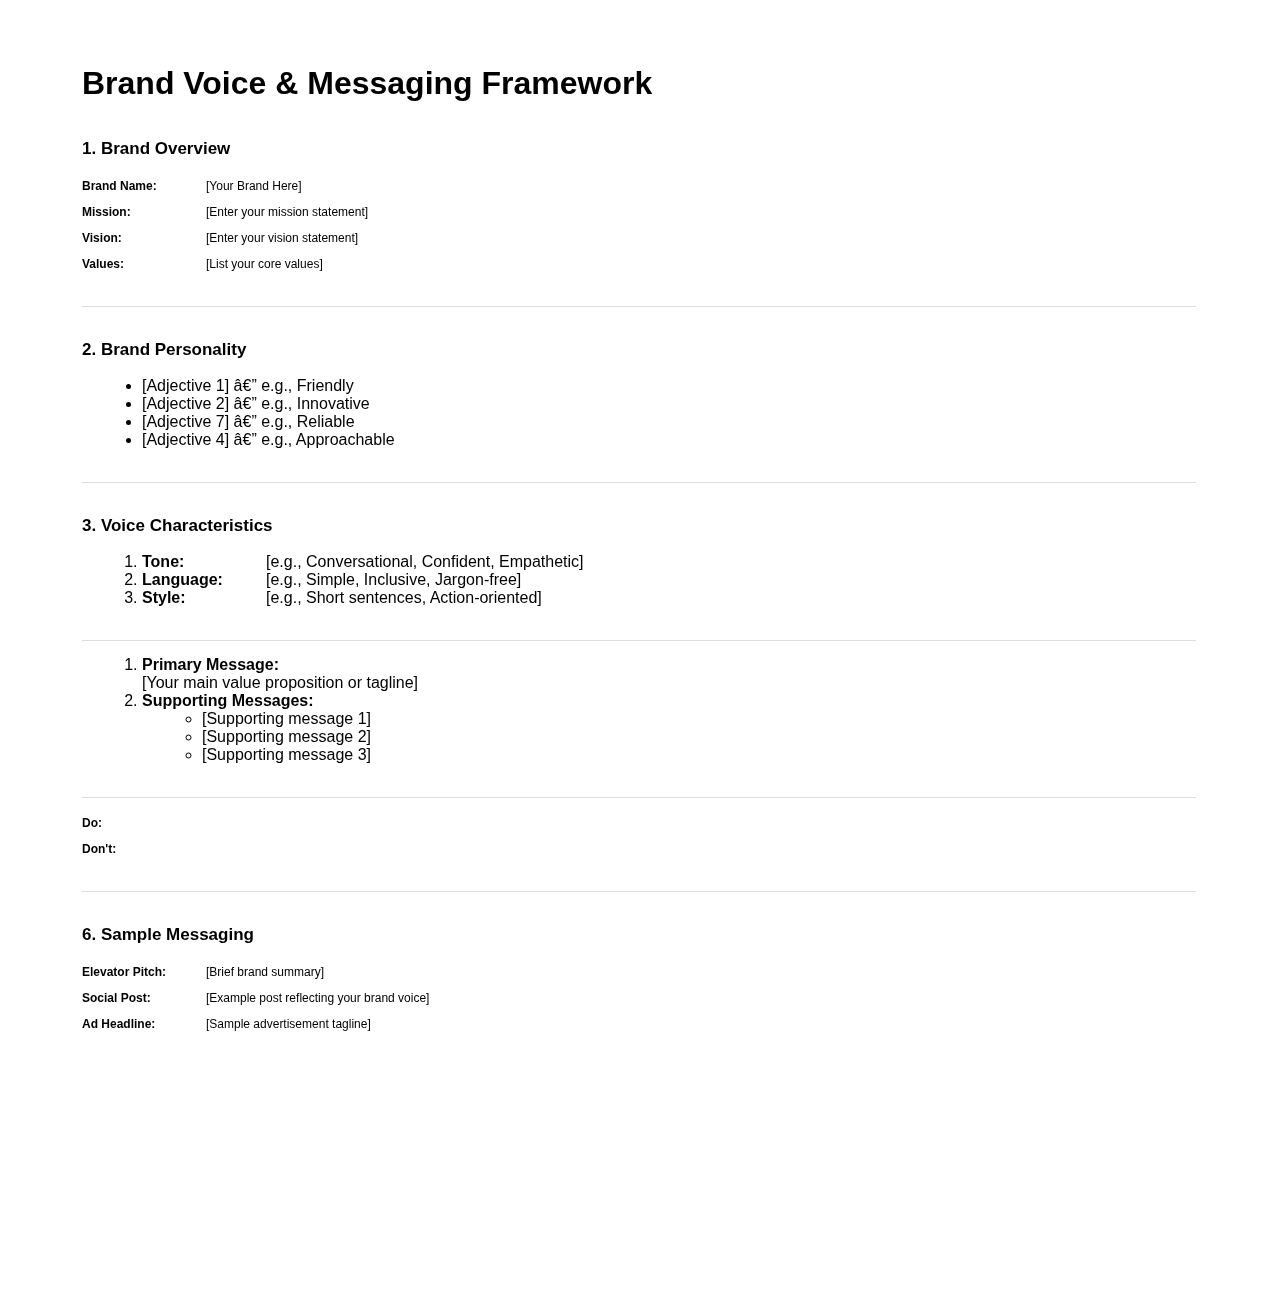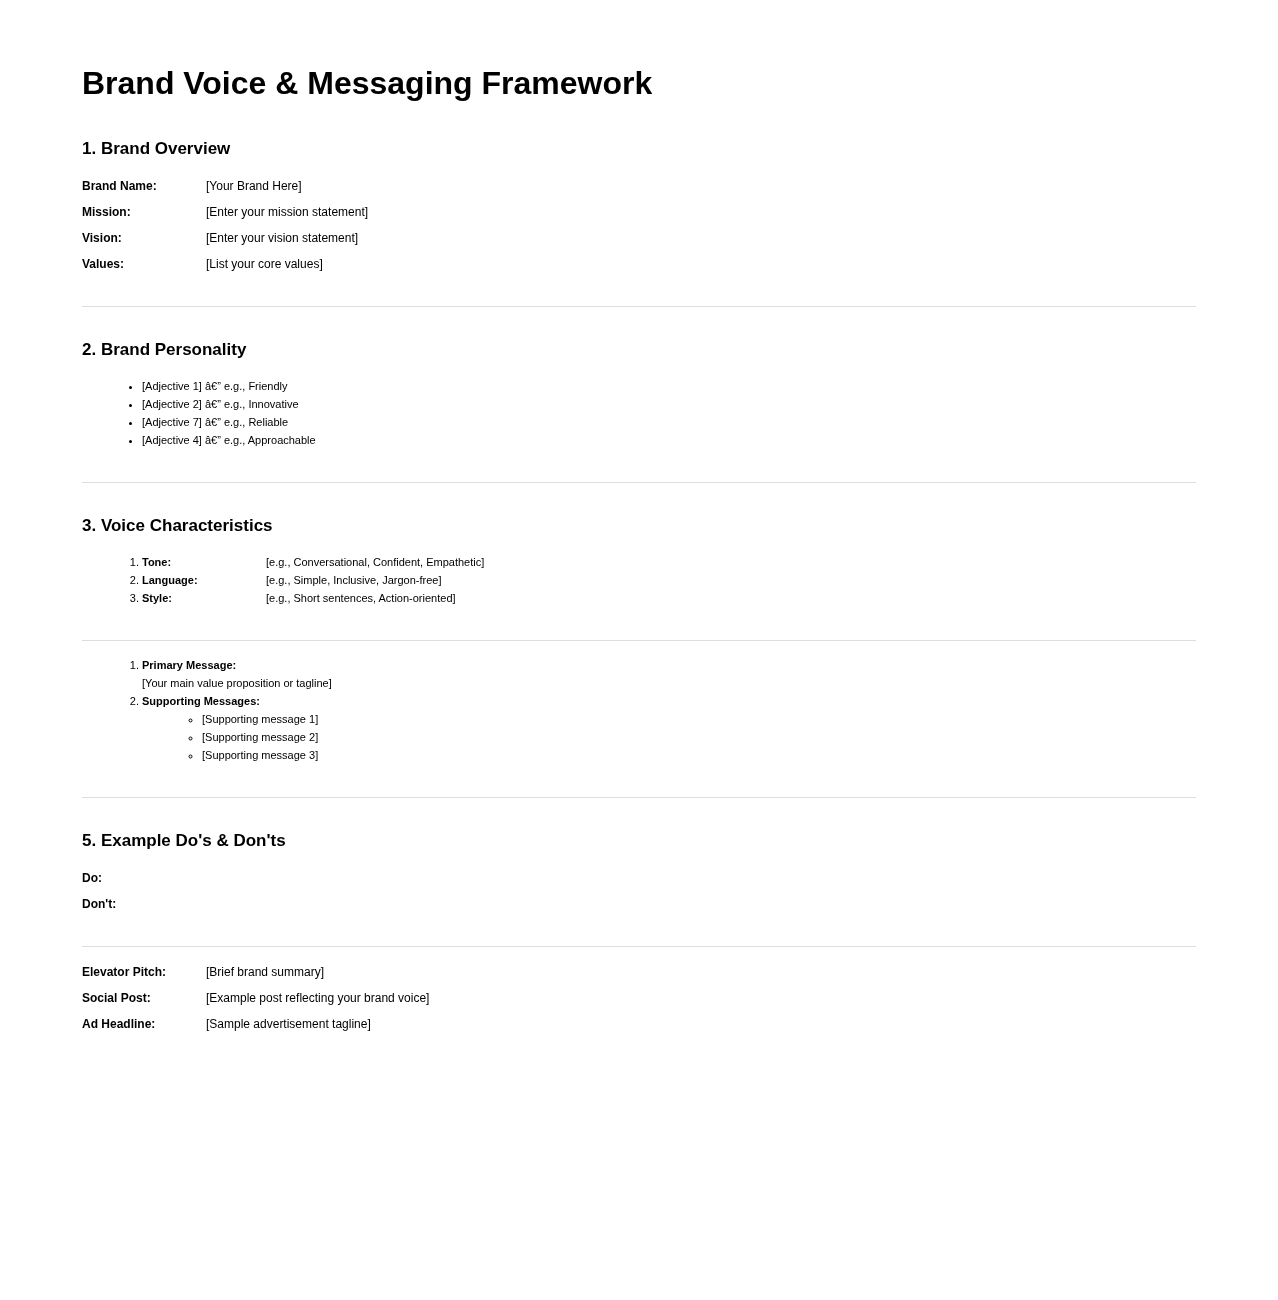--- a/index.html
+++ b/index.html
@@ -20,21 +20,21 @@
   }
   .s1 h2 { margin-top: 32px; }
   .sec h2 { margin-top: 31px; }
   .dl { margin-top: 12px; }
   .row { display: flex; font-size: 12px; line-height: 26px; height: 26px; }
   .row .lbl { width: 124px; font-weight: bold; flex: none; }
   .row .val { }
   hr {
     border: none; border-top: 1px solid #dddddd; margin: 0; height: 0;
   }
-  ul, ol { margin: 0; padding-left: 60px; font-size: 11px; line-height: 18px; }
+  ul, ol { margin: 0; padding-left: 60px; font-size: 16px; line-height: 18px; }
   .blist { margin-top: 15px; list-style: disc; }
   .olist { margin-top: 15px; }
   .olist li { }
   .vc-row { display: flex; }
   .vc-row .lbl { width: 124px; font-weight: bold; flex: none; }
   .sub { list-style: circle; padding-left: 60px; }
   .km-lbl { font-weight: bold; }
 </style>
 </head>
 <body>
@@ -117,34 +117,34 @@
           <li>[Supporting message 2]</li>
           <li>[Supporting message 3]</li>
         </ul>
       </li>
     </ol>
   </section>
 
   <hr style="margin-top:33px;">
 
   <section class="sec">
-    <h2>5. Example Do's &amp; Don'ts</h2>
     <div class="dl">
       <div class="row">
         <span class="lbl">Do:</span>
       </div>
       <div class="row">
         <span class="lbl">Don't:</span>
       </div>
     </div>
   </section>
 
   <hr style="margin-top:29px;">
 
   <section class="sec">
+    <h2>6. Sample Messaging</h2>
     <div class="dl">
       <div class="row">
         <span class="lbl">Elevator Pitch:</span>
         <span class="val">[Brief brand summary]</span>
       </div>
       <div class="row">
         <span class="lbl">Social Post:</span>
         <span class="val">[Example post reflecting your brand voice]</span>
       </div>
       <div class="row">

